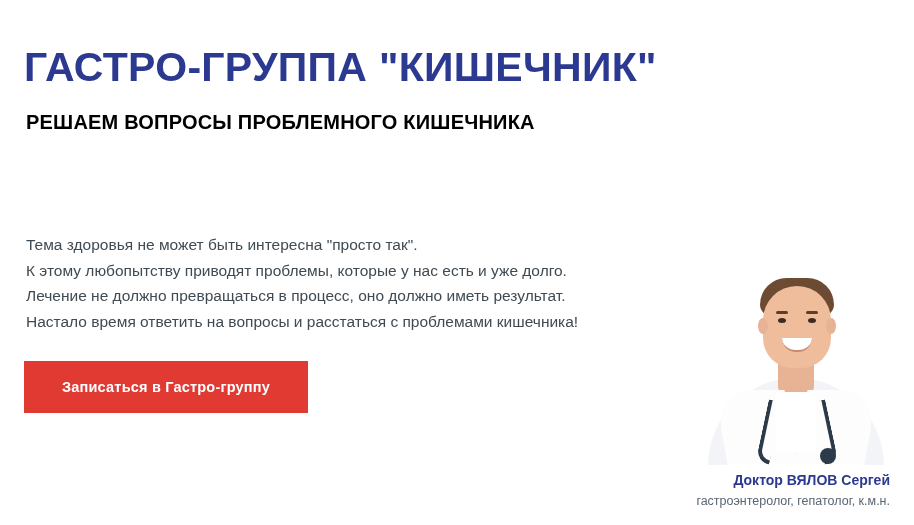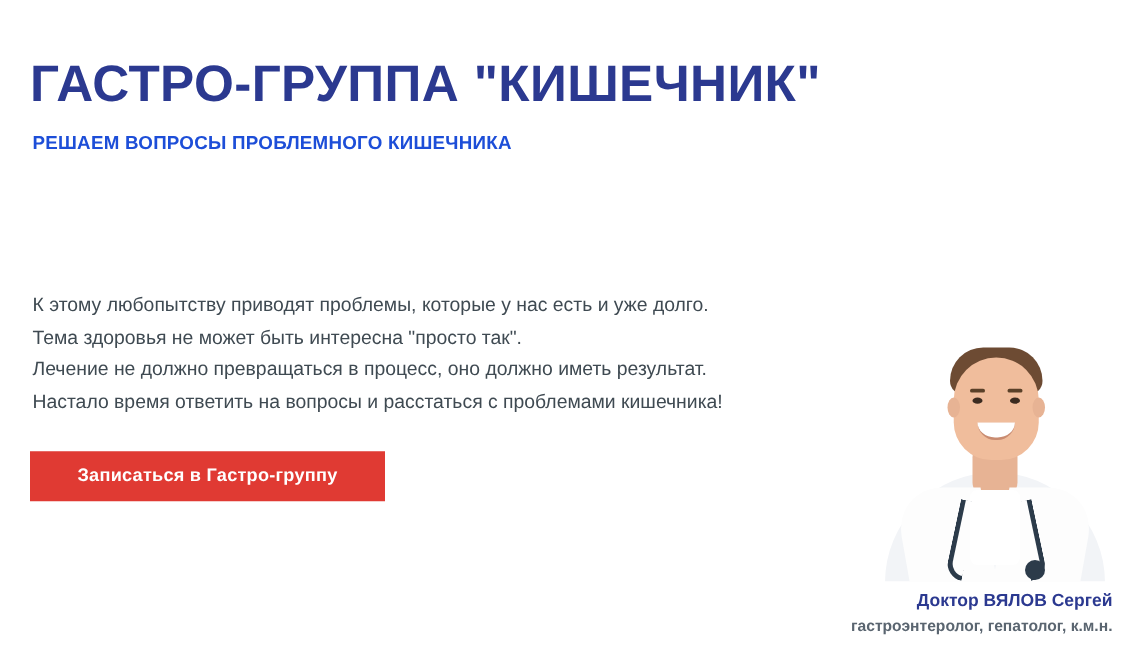--- a/index.html
+++ b/index.html
@@ -31,23 +31,23 @@
     font-weight: bold;
     color: #2b3990;
     letter-spacing: 0.3px;
     white-space: nowrap;
   }
 
   .hero-subtitle {
     position: absolute;
     left: 26px;
     top: 94px;
-    font-size: 15px;
-    font-weight: bold;
-    color: #1d4ed8;
+    font-size: 20px;
+    font-weight: bold;
+    color: #000000;
     letter-spacing: 0.2px;
     white-space: nowrap;
   }
 
   .lead-block {
     position: absolute;
     left: 26px;
     top: 232px;
     width: 640px;
   }
@@ -57,21 +57,21 @@
     color: #3f4a52;
     line-height: 25.5px;
     white-space: nowrap;
   }
 
   .cta-button {
     position: absolute;
     left: 24px;
     top: 361px;
     width: 284px;
-    height: 40px;
+    height: 52px;
     background: #e03a33;
     color: #ffffff;
     border: none;
     font-family: "Liberation Sans", sans-serif;
     font-size: 14.5px;
     font-weight: bold;
     letter-spacing: 0.2px;
     cursor: pointer;
     display: flex;
     align-items: center;
@@ -226,35 +226,34 @@
     white-space: nowrap;
   }
   .doctor-role {
     position: absolute;
     right: 24px;
     top: 494px;
     font-size: 12.5px;
     color: #5a6570;
     text-align: right;
     white-space: nowrap;
-    font-weight: bold;
   }
 </style>
 </head>
 <body>
 
 <div class="page">
 
   <h1 class="hero-title">ГАСТРО-ГРУППА "КИШЕЧНИК"</h1>
 
   <h2 class="hero-subtitle">РЕШАЕМ ВОПРОСЫ ПРОБЛЕМНОГО КИШЕЧНИКА</h2>
 
   <div class="lead-block">
+    <div class="lead-line">Тема здоровья не может быть интересна "просто так".</div>
     <div class="lead-line">К этому любопытству приводят проблемы, которые у нас есть и уже долго.</div>
-    <div class="lead-line">Тема здоровья не может быть интересна "просто так".</div>
     <div class="lead-line">Лечение не должно превращаться в процесс, оно должно иметь результат.</div>
     <div class="lead-line">Настало время ответить на вопросы и расстаться с проблемами кишечника!</div>
   </div>
 
   <button class="cta-button">Записаться в Гастро-группу</button>
 
   <div class="doctor-photo">
     <div class="doc-shoulders"></div>
     <div class="doc-neck"></div>
     <div class="doc-coat-left"></div>

